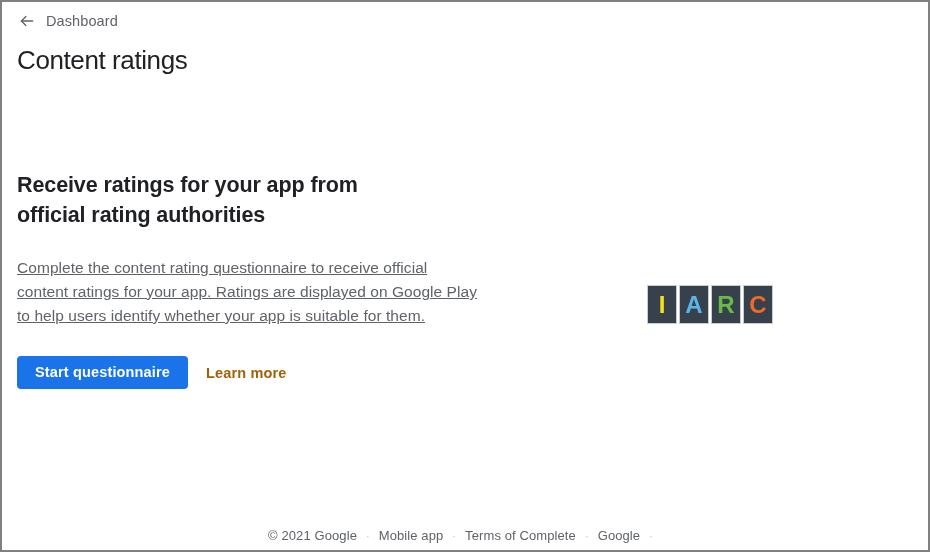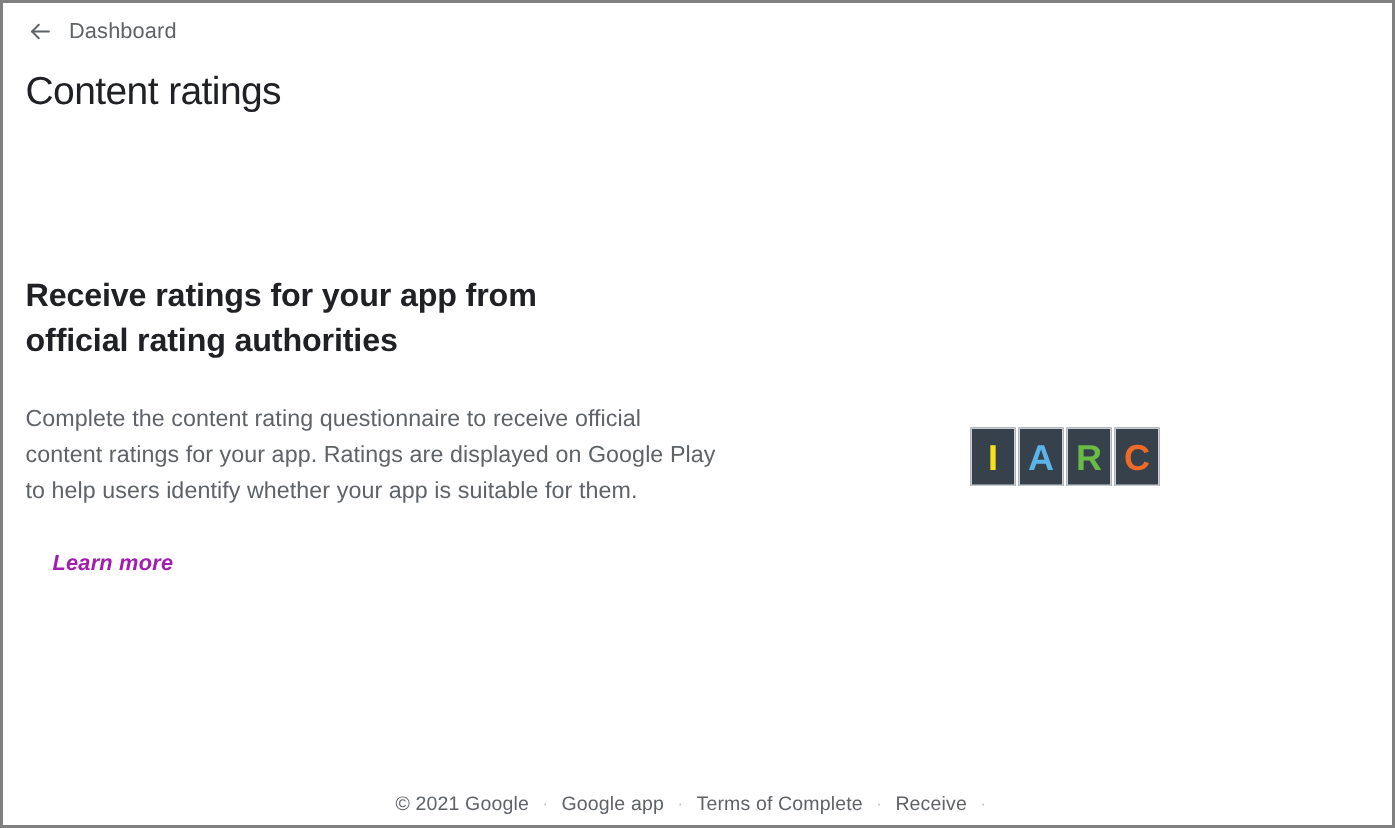--- a/index.html
+++ b/index.html
@@ -60,41 +60,42 @@
     color: #202124;
     letter-spacing: -0.4px;
     line-height: 40px;
     white-space: nowrap;
   }
 
   
   .content {
     position: absolute;
     left: 15px;
-    top: 180px;
+    top: 168px;
     width: 480px;
   }
   .headline {
     margin: 0;
     font-size: 21.5px;
     font-weight: 700;
     color: #202124;
     line-height: 30px;
     letter-spacing: -0.1px;
     max-width: 395px;
   }
   .body-copy {
     margin: 0;
     padding-top: 26px;
     font-size: 15.5px;
     font-weight: 400;
     color: #5f6368;
     line-height: 24px;
     letter-spacing: 0.05px;
     max-width: 460px;
+    text-decoration: underline;
   }
 
   
   .actions {
     display: flex;
     align-items: center;
     padding-top: 28px;
   }
   .btn-primary {
     appearance: none;
@@ -107,28 +108,27 @@
     letter-spacing: 0.15px;
     border-radius: 4px;
     height: 33px;
     padding: 0 18px;
     cursor: pointer;
     white-space: nowrap;
     line-height: 33px;
   }
   .link-secondary {
     margin-left: 18px;
-    color: #a21caf;
+    color: #a16207;
     font-size: 14.5px;
     font-weight: 700;
     letter-spacing: 0.15px;
     text-decoration: none;
     cursor: pointer;
     white-space: nowrap;
-    font-style: italic;
   }
 
   
   .iarc-logo {
     position: absolute;
     left: 645px;
     top: 283px;
     display: flex;
     gap: 2px;
   }
@@ -189,20 +189,21 @@
     <span class="breadcrumb-label">Dashboard</span>
   </div>
 
   <h1 class="page-title">Content ratings</h1>
 
   <div class="content">
     <h2 class="headline">Receive ratings for your app from official rating authorities</h2>
     <p class="body-copy">Complete the content rating questionnaire to receive official content ratings for your app. Ratings are displayed on Google Play to help users identify whether your app is suitable for them.</p>
 
     <div class="actions">
+      <button class="btn-primary">Start questionnaire</button>
       <a class="link-secondary">Learn more</a>
     </div>
   </div>
 
   <div class="iarc-logo">
     <div class="iarc-tile" style="background: rgb(55, 65, 76); border-color: rgb(201, 204, 209);">
       <svg width="26" height="30" viewBox="0 0 26 30">
           <text x="13" y="23" text-anchor="middle" font-family="Liberation Sans, sans-serif" font-size="24" font-weight="700" fill="#f5e11c">I</text>
         </svg>
     </div>
@@ -219,21 +220,21 @@
     <div class="iarc-tile" style="background: rgb(55, 65, 76); border-color: rgb(201, 204, 209);">
       <svg width="26" height="30" viewBox="0 0 26 30">
           <text x="13" y="23" text-anchor="middle" font-family="Liberation Sans, sans-serif" font-size="24" font-weight="700" fill="#ef6a28">C</text>
         </svg>
     </div>
   </div>
 
   <div class="footer" id="footer-root">
       <span class="footer-item static">© 2021 Google</span>
       <span class="footer-sep">·</span>
-      <a class="footer-item">Google app</a>
+      <a class="footer-item">Mobile app</a>
       <span class="footer-sep">·</span>
       <a class="footer-item">Terms of Complete</a>
       <span class="footer-sep">·</span>
-      <a class="footer-item">Receive</a>
+      <a class="footer-item">Google</a>
       <span class="footer-sep">·</span>
     </div>
 
 </div>
 
 </body></html>

